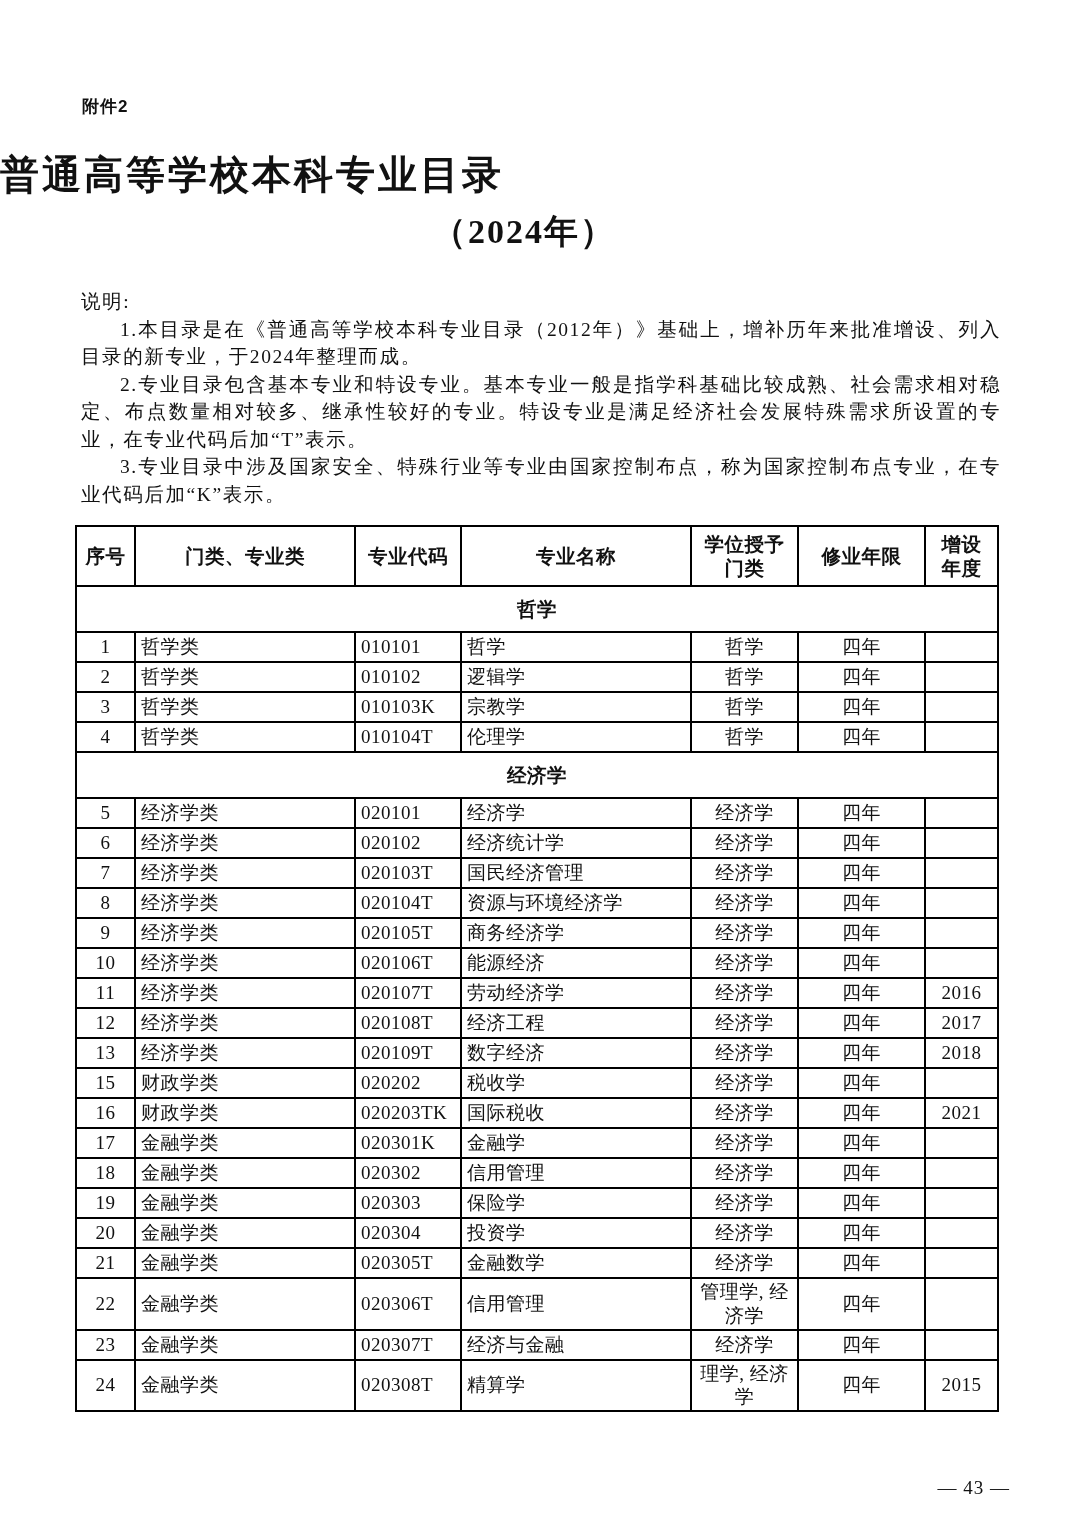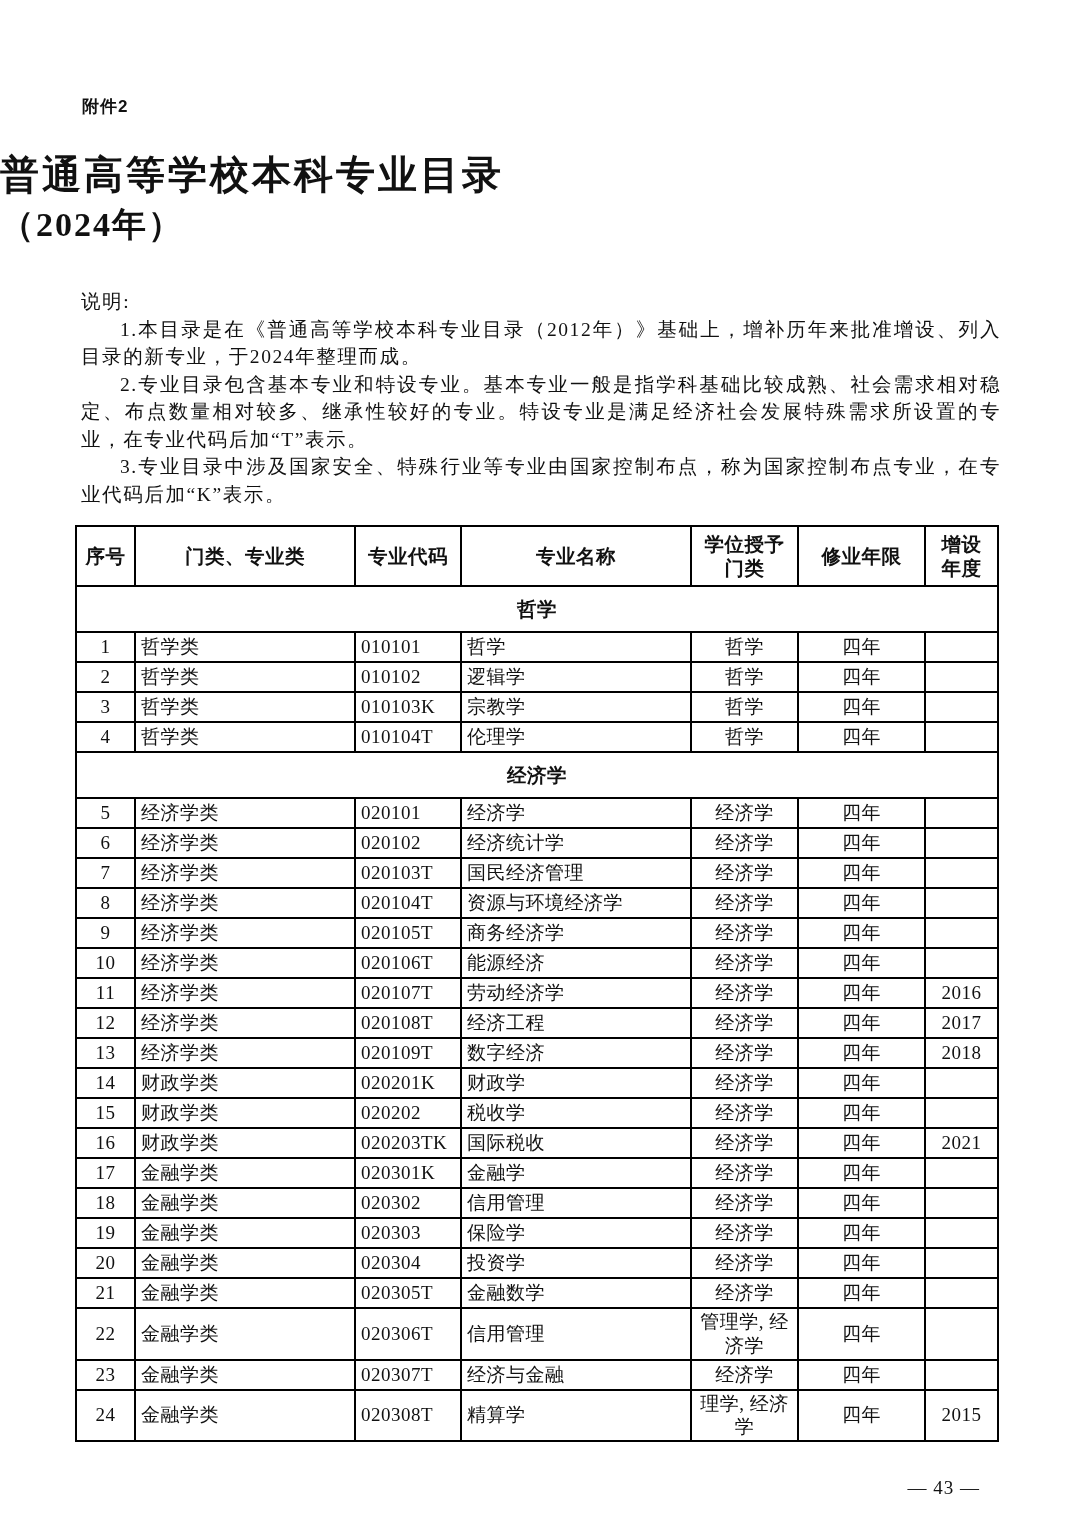--- a/index.html
+++ b/index.html
@@ -30,23 +30,23 @@
     top: 148px;
     width: 1080px;
     font-family: "Liberation Serif", "DejaVu Serif", serif;
     font-weight: bold;
     font-size: 39px;
     letter-spacing: 3px;
   }
   .doc-subtitle {
     position: absolute;
     left: 0;
-    top: 202px;
+    top: 209px;
     width: 1048px;
-    text-align: left;
+    text-align: center;
     font-family: "Liberation Serif", "DejaVu Serif", serif;
     font-weight: bold;
     font-size: 34px;
     letter-spacing: 2px;
   }
   .notes {
     position: absolute;
     left: 81px;
     top: 288px;
     width: 920px;
@@ -101,21 +101,21 @@
   tr.data-row td { text-align: center; }
   tr.data-row td:nth-child(2),
   tr.data-row td:nth-child(3),
   tr.data-row td:nth-child(4) {
     text-align: left;
     padding-left: 5px;
   }
   .page-number {
     position: absolute;
     top: 1477px;
-    right: 100px;
+    right: 70px;
     font-size: 19px;
     letter-spacing: 1px;
   }
 </style>
 </head>
 <body>
 
 <div class="attachment-label">附件2</div>
 
 <h1 class="doc-title" style="margin:0;">普通高等学校本科专业目录</h1>
@@ -269,29 +269,20 @@
       <tr class="data-row">
         <td>13</td>
         <td>经济学类</td>
         <td>020109T</td>
         <td>数字经济</td>
         <td>经济学</td>
         <td>四年</td>
         <td>2018</td>
       </tr>
       <tr class="data-row">
-        <td>14</td>
-        <td>财政学类</td>
-        <td>020201K</td>
-        <td>财政学</td>
-        <td>经济学</td>
-        <td>四年</td>
-        <td></td>
-      </tr>
-      <tr class="data-row">
         <td>15</td>
         <td>财政学类</td>
         <td>020202</td>
         <td>税收学</td>
         <td>经济学</td>
         <td>四年</td>
         <td></td>
       </tr>
       <tr class="data-row">
         <td>16</td>

